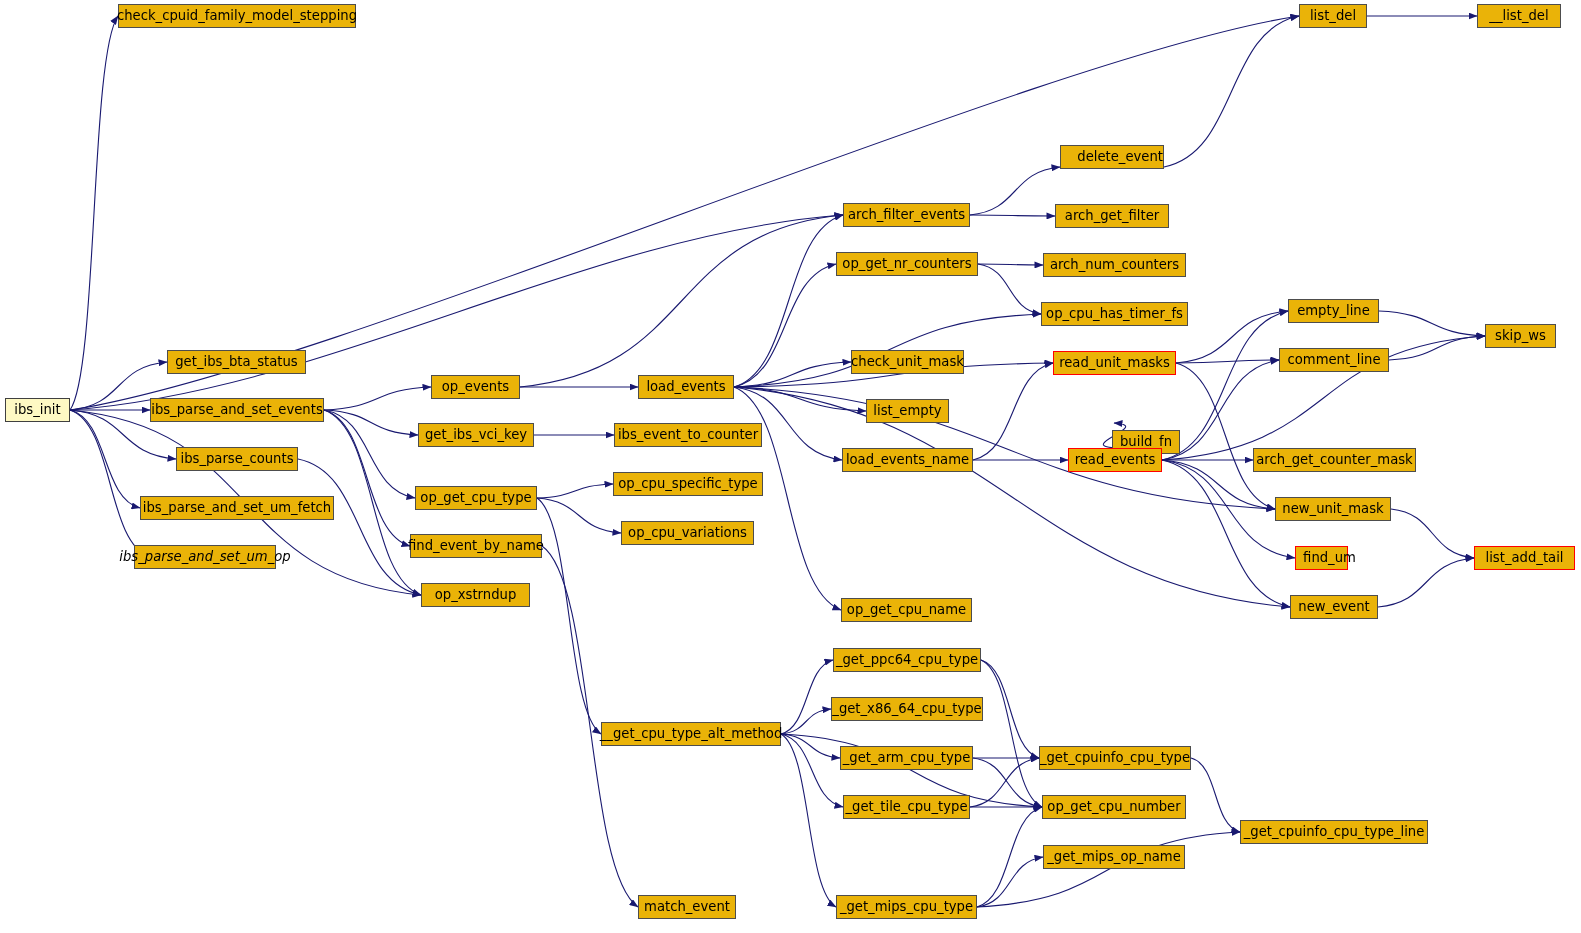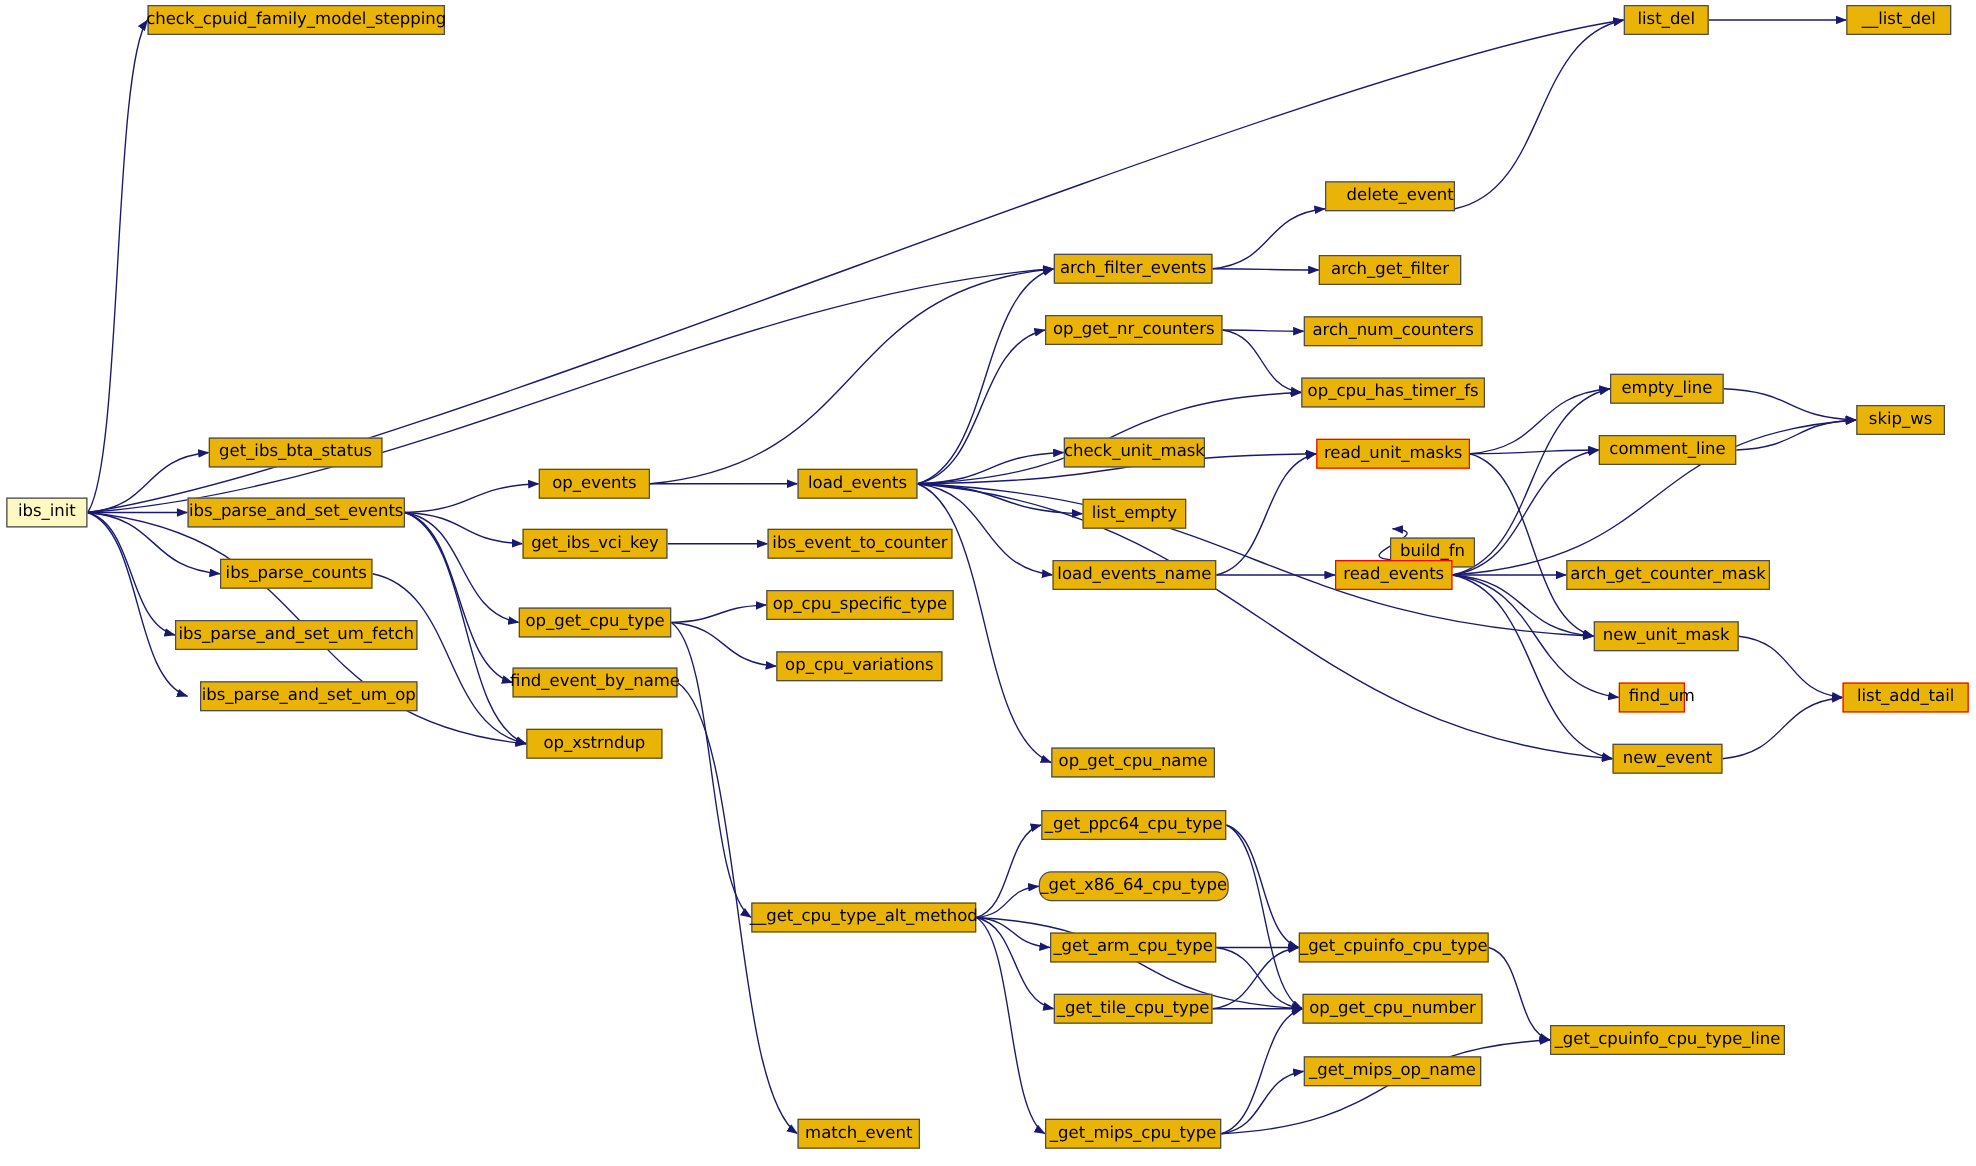--- a/index.html
+++ b/index.html
@@ -109,21 +109,21 @@
       </div>
       <div class="node" style="left: 150px; top: 398px; width: 174px;">
         <span>ibs_parse_and_set_events</span>
       </div>
       <div class="node" style="left: 176px; top: 447px; width: 122px;">
         <span>ibs_parse_counts</span>
       </div>
       <div class="node" style="left: 140px; top: 496px; width: 194px;">
         <span>ibs_parse_and_set_um_fetch</span>
       </div>
-      <div class="node" style="left: 160px; top: 545px; width: 174px;">
+      <div class="node" style="left: 134px; top: 545px; width: 142px; font-style: italic;">
         <span>ibs_parse_and_set_um_op</span>
       </div>
       <div class="node" style="left: 431px; top: 375px; width: 89px;">
         <span>op_events</span>
       </div>
       <div class="node" style="left: 418px; top: 423px; width: 116px;">
         <span>get_ibs_vci_key</span>
       </div>
       <div class="node" style="left: 415px; top: 486px; width: 122px;">
         <span>op_get_cpu_type</span>
@@ -166,21 +166,21 @@
       </div>
       <div class="node" style="left: 842px; top: 448px; width: 131px;">
         <span>load_events_name</span>
       </div>
       <div class="node" style="left: 841px; top: 598px; width: 131px;">
         <span>op_get_cpu_name</span>
       </div>
       <div class="node" style="left: 833px; top: 648px; width: 148px;">
         <span>_get_ppc64_cpu_type</span>
       </div>
-      <div class="node" style="left: 831px; top: 697px; width: 152px; border-radius: 10px;">
+      <div class="node" style="left: 831px; top: 697px; width: 152px;">
         <span>_get_x86_64_cpu_type</span>
       </div>
       <div class="node" style="left: 840px; top: 746px; width: 133px;">
         <span>_get_arm_cpu_type</span>
       </div>
       <div class="node" style="left: 843px; top: 795px; width: 127px;">
         <span>_get_tile_cpu_type</span>
       </div>
       <div class="node" style="left: 836px; top: 895px; width: 141px;">
         <span>_get_mips_cpu_type</span>

